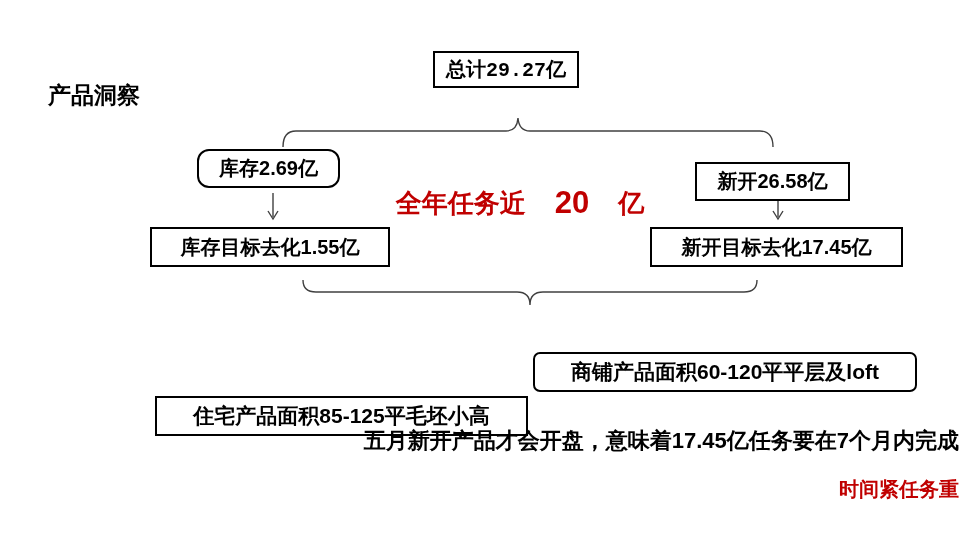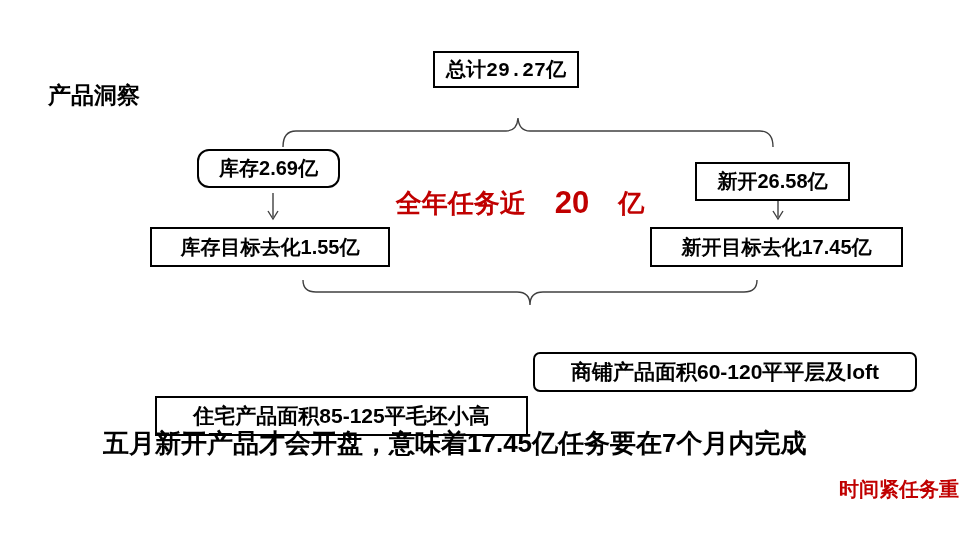--- a/index.html
+++ b/index.html
@@ -48,22 +48,22 @@
     display:flex;align-items:center;justify-content:center;
     color:var(--red);
     font-size:26px;
     white-space:nowrap;
     gap:29px;
   }
   .annual-task .big-num{font-size:31px;line-height:38px;}
   .footer-note{
     position:absolute;
     left:103px;top:426px;width:856px;
-    text-align:left;
-    font-size:26px;
+    text-align:right;
+    font-size:22px;
     white-space:nowrap;
   }
   .footer-emphasis{
     position:absolute;
     left:103px;top:476px;width:856px;
     text-align:right;
     font-size:20px;
     color:var(--red);
     white-space:nowrap;
   }

